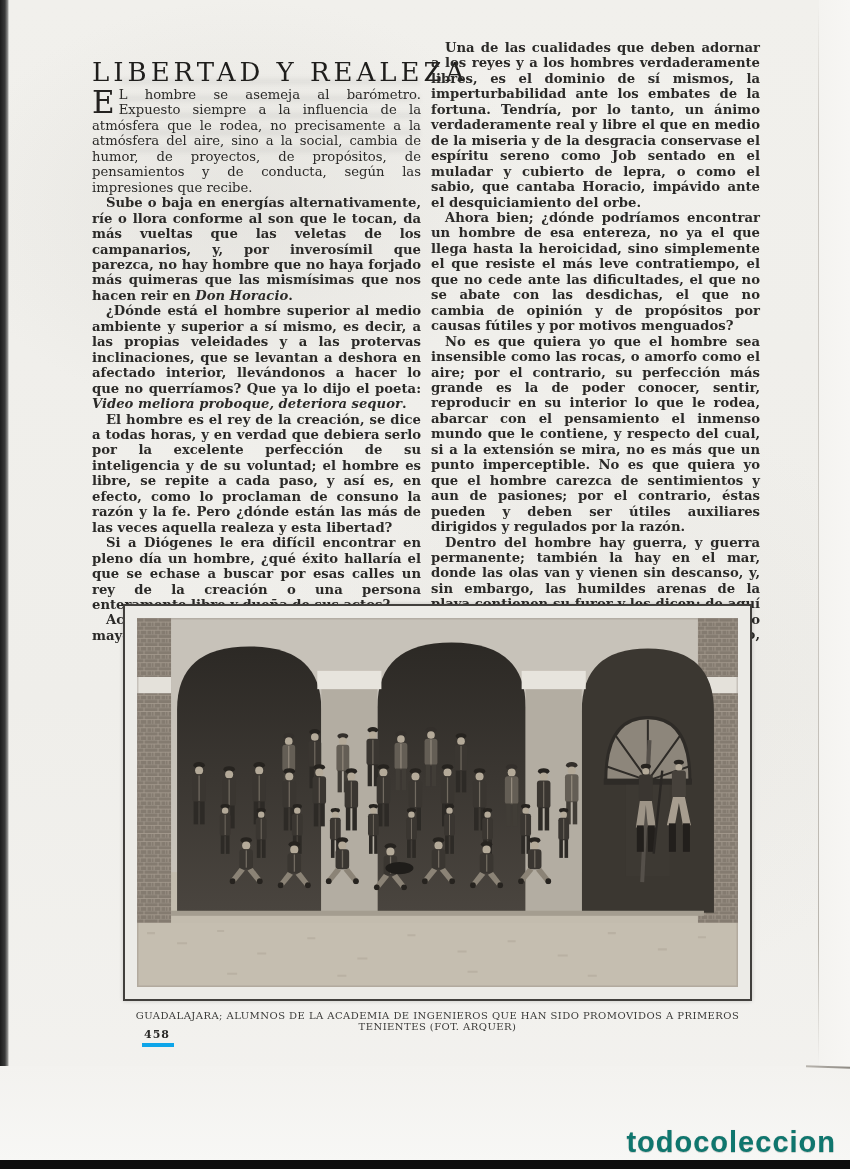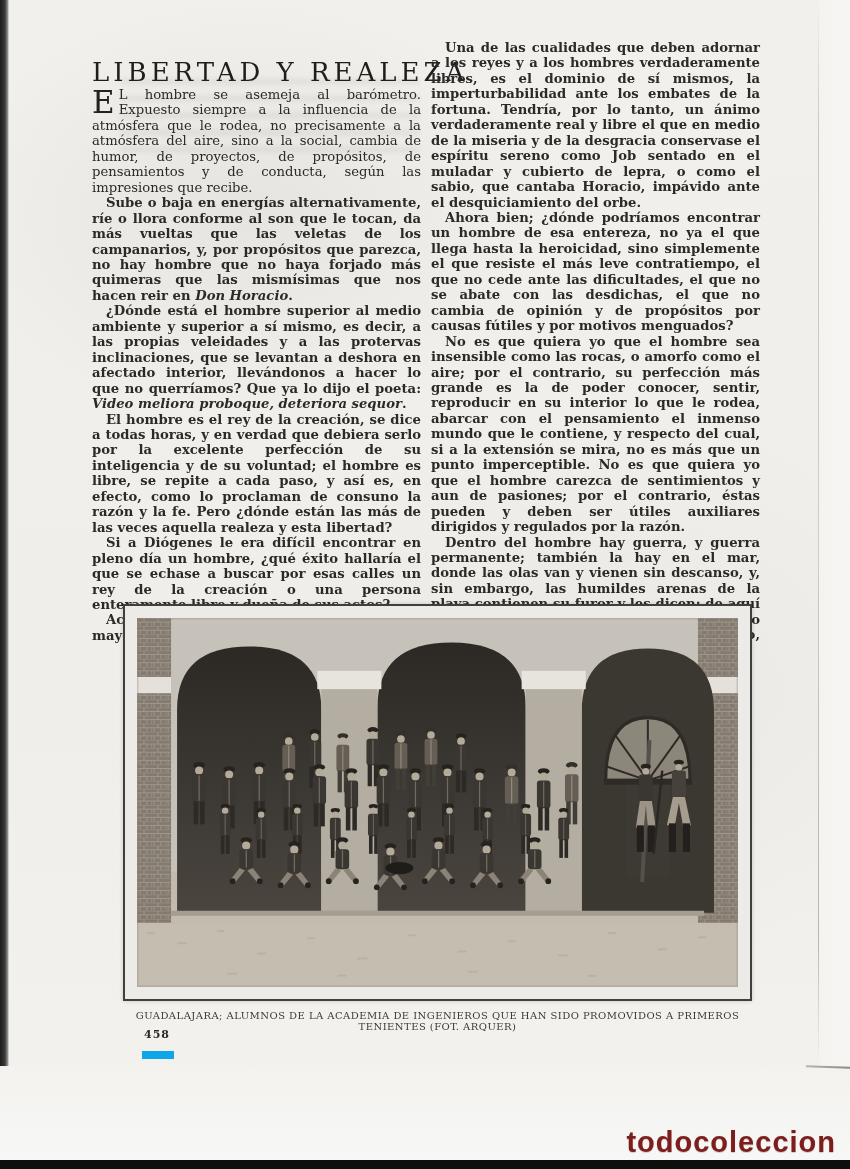--- a/index.html
+++ b/index.html
@@ -41,21 +41,21 @@
   .bottom-strip{
     position:absolute;left:0;top:1066px;width:850px;height:95px;
     background:linear-gradient(180deg,#f3f2ef,#f7f7f5);
   }
   .bottom-bar{
     position:absolute;left:0;bottom:0;width:850px;height:9px;background:#0e0e0e;
   }
   .watermark{
     position:absolute;right:14px;bottom:10px;
     font-family:"Liberation Sans",sans-serif;font-weight:bold;
-    font-size:29px;letter-spacing:1px;color:#7f1d1d;
+    font-size:29px;letter-spacing:1px;color:#0f766e;
     text-shadow:0 0 1px #c6c6c3, 0 1px 0 #d2d2cf;
     user-select:none;
   }
   
   .page-title{
     position:absolute;left:92px;top:40px;width:330px;
     text-align:center;font-size:26px;letter-spacing:4px;
     color:#1f1e1c;font-weight:normal;white-space:nowrap;
   }
   .col{
@@ -86,37 +86,37 @@
   }
   .photo-inner svg{display:block;width:100%;height:100%;}
   .photo-caption{
     position:absolute;left:123px;top:1010px;width:629px;
     text-align:center;font-size:10px;letter-spacing:.45px;
     color:#3a3a38;font-family:"DejaVu Serif",serif;
   }
   .page-number{
     position:absolute;left:142px;top:1028px;
     font-size:11px;font-weight:bold;color:#2a2927;letter-spacing:1px;
-    border-bottom:8px solid #0ea5e9;padding:0 4px 10px 2px;
+    border-bottom:4px solid #0ea5e9;padding:0 4px 2px 2px;
   }
 </style>
 </head>
 <body>
 
 <div class="paper-tone"></div>
 <div class="scan-edge-left"></div>
 <div class="right-margin-strip"></div>
 <div class="page-crease-right"></div>
 <div class="ghost-text"></div>
 
 <h1 class="page-title">LIBERTAD Y REALEZA</h1>
 
 <div class="col col-left">
     <p class="para"><span class="dropcap">E</span><span>L hombre se asemeja al barómetro. Expuesto siempre a la influencia de la atmósfera que le rodea, no precisamente a la atmósfera del aire, sino a la social, cambia de humor, de proyectos, de propósitos, de pensamientos y de conducta, según las impresiones que recibe.</span></p>
-    <p class="para indent"><span>Sube o baja en energías alternativamente, ríe o llora conforme al son que le tocan, da más vueltas que las veletas de los campanarios, y, por propósitos que parezca, no hay hombre que no haya forjado más quimeras que las mismísimas que nos hacen reir en </span><span class="it">Don Horacio</span><span>.</span></p>
+    <p class="para indent"><span>Sube o baja en energías alternativamente, ríe o llora conforme al son que le tocan, da más vueltas que las veletas de los campanarios, y, por inverosímil que parezca, no hay hombre que no haya forjado más quimeras que las mismísimas que nos hacen reir en </span><span class="it">Don Horacio</span><span>.</span></p>
     <p class="para indent"><span>¿Dónde está el hombre superior al medio ambiente y superior a sí mismo, es decir, a las propias veleidades y a las protervas inclinaciones, que se levantan a deshora en afectado interior, llevándonos a hacer lo que no querríamos? Que ya lo dijo el poeta: </span><span class="it">Video meliora proboque, deteriora sequor</span><span>.</span></p>
     <p class="para indent"><span>El hombre es el rey de la creación, se dice a todas horas, y en verdad que debiera serlo por la excelente perfección de su inteligencia y de su voluntad; el hombre es libre, se repite a cada paso, y así es, en efecto, como lo proclaman de consuno la razón y la fe. Pero ¿dónde están las más de las veces aquella realeza y esta libertad?</span></p>
     <p class="para indent"><span>Si a Diógenes le era difícil encontrar en pleno día un hombre, ¿qué éxito hallaría el que se echase a buscar por esas calles un rey de la creación o una persona enteramente libre y dueña de sus actos?</span></p>
     <p class="para indent"><span>Acaso el que aparenta mayor cultura, mayor riqueza,</span></p>
   </div>
 <div class="col col-right">
     <p class="para indent"><span>Una de las cualidades que deben adornar a los reyes y a los hombres verdaderamente libres, es el dominio de sí mismos, la imperturbabilidad ante los embates de la fortuna. Tendría, por lo tanto, un ánimo verdaderamente real y libre el que en medio de la miseria y de la desgracia conservase el espíritu sereno como Job sentado en el muladar y cubierto de lepra, o como el sabio, que cantaba Horacio, impávido ante el desquiciamiento del orbe.</span></p>
     <p class="para indent"><span>Ahora bien; ¿dónde podríamos encontrar un hombre de esa entereza, no ya el que llega hasta la heroicidad, sino simplemente el que resiste el más leve contratiempo, el que no cede ante las dificultades, el que no se abate con las desdichas, el que no cambia de opinión y de propósitos por causas fútiles y por motivos menguados?</span></p>
     <p class="para indent"><span>No es que quiera yo que el hombre sea insensible como las rocas, o amorfo como el aire; por el contrario, su perfección más grande es la de poder conocer, sentir, reproducir en su interior lo que le rodea, abarcar con el pensamiento el inmenso mundo que le contiene, y respecto del cual, si a la extensión se mira, no es más que un punto imperceptible. No es que quiera yo que el hombre carezca de sentimientos y aun de pasiones; por el contrario, éstas pueden y deben ser útiles auxiliares dirigidos y regulados por la razón.</span></p>
     <p class="para indent"><span>Dentro del hombre hay guerra, y guerra permanente; también la hay en el mar, donde las olas van y vienen sin descanso, y, sin embargo, las humildes arenas de la playa contienen su furor y les dicen: de aquí no pasaréis, y ellas obedecen, y de allí no pasan. El hombre vive en medio del mundo, y es afectado por todo lo que le</span></p>

